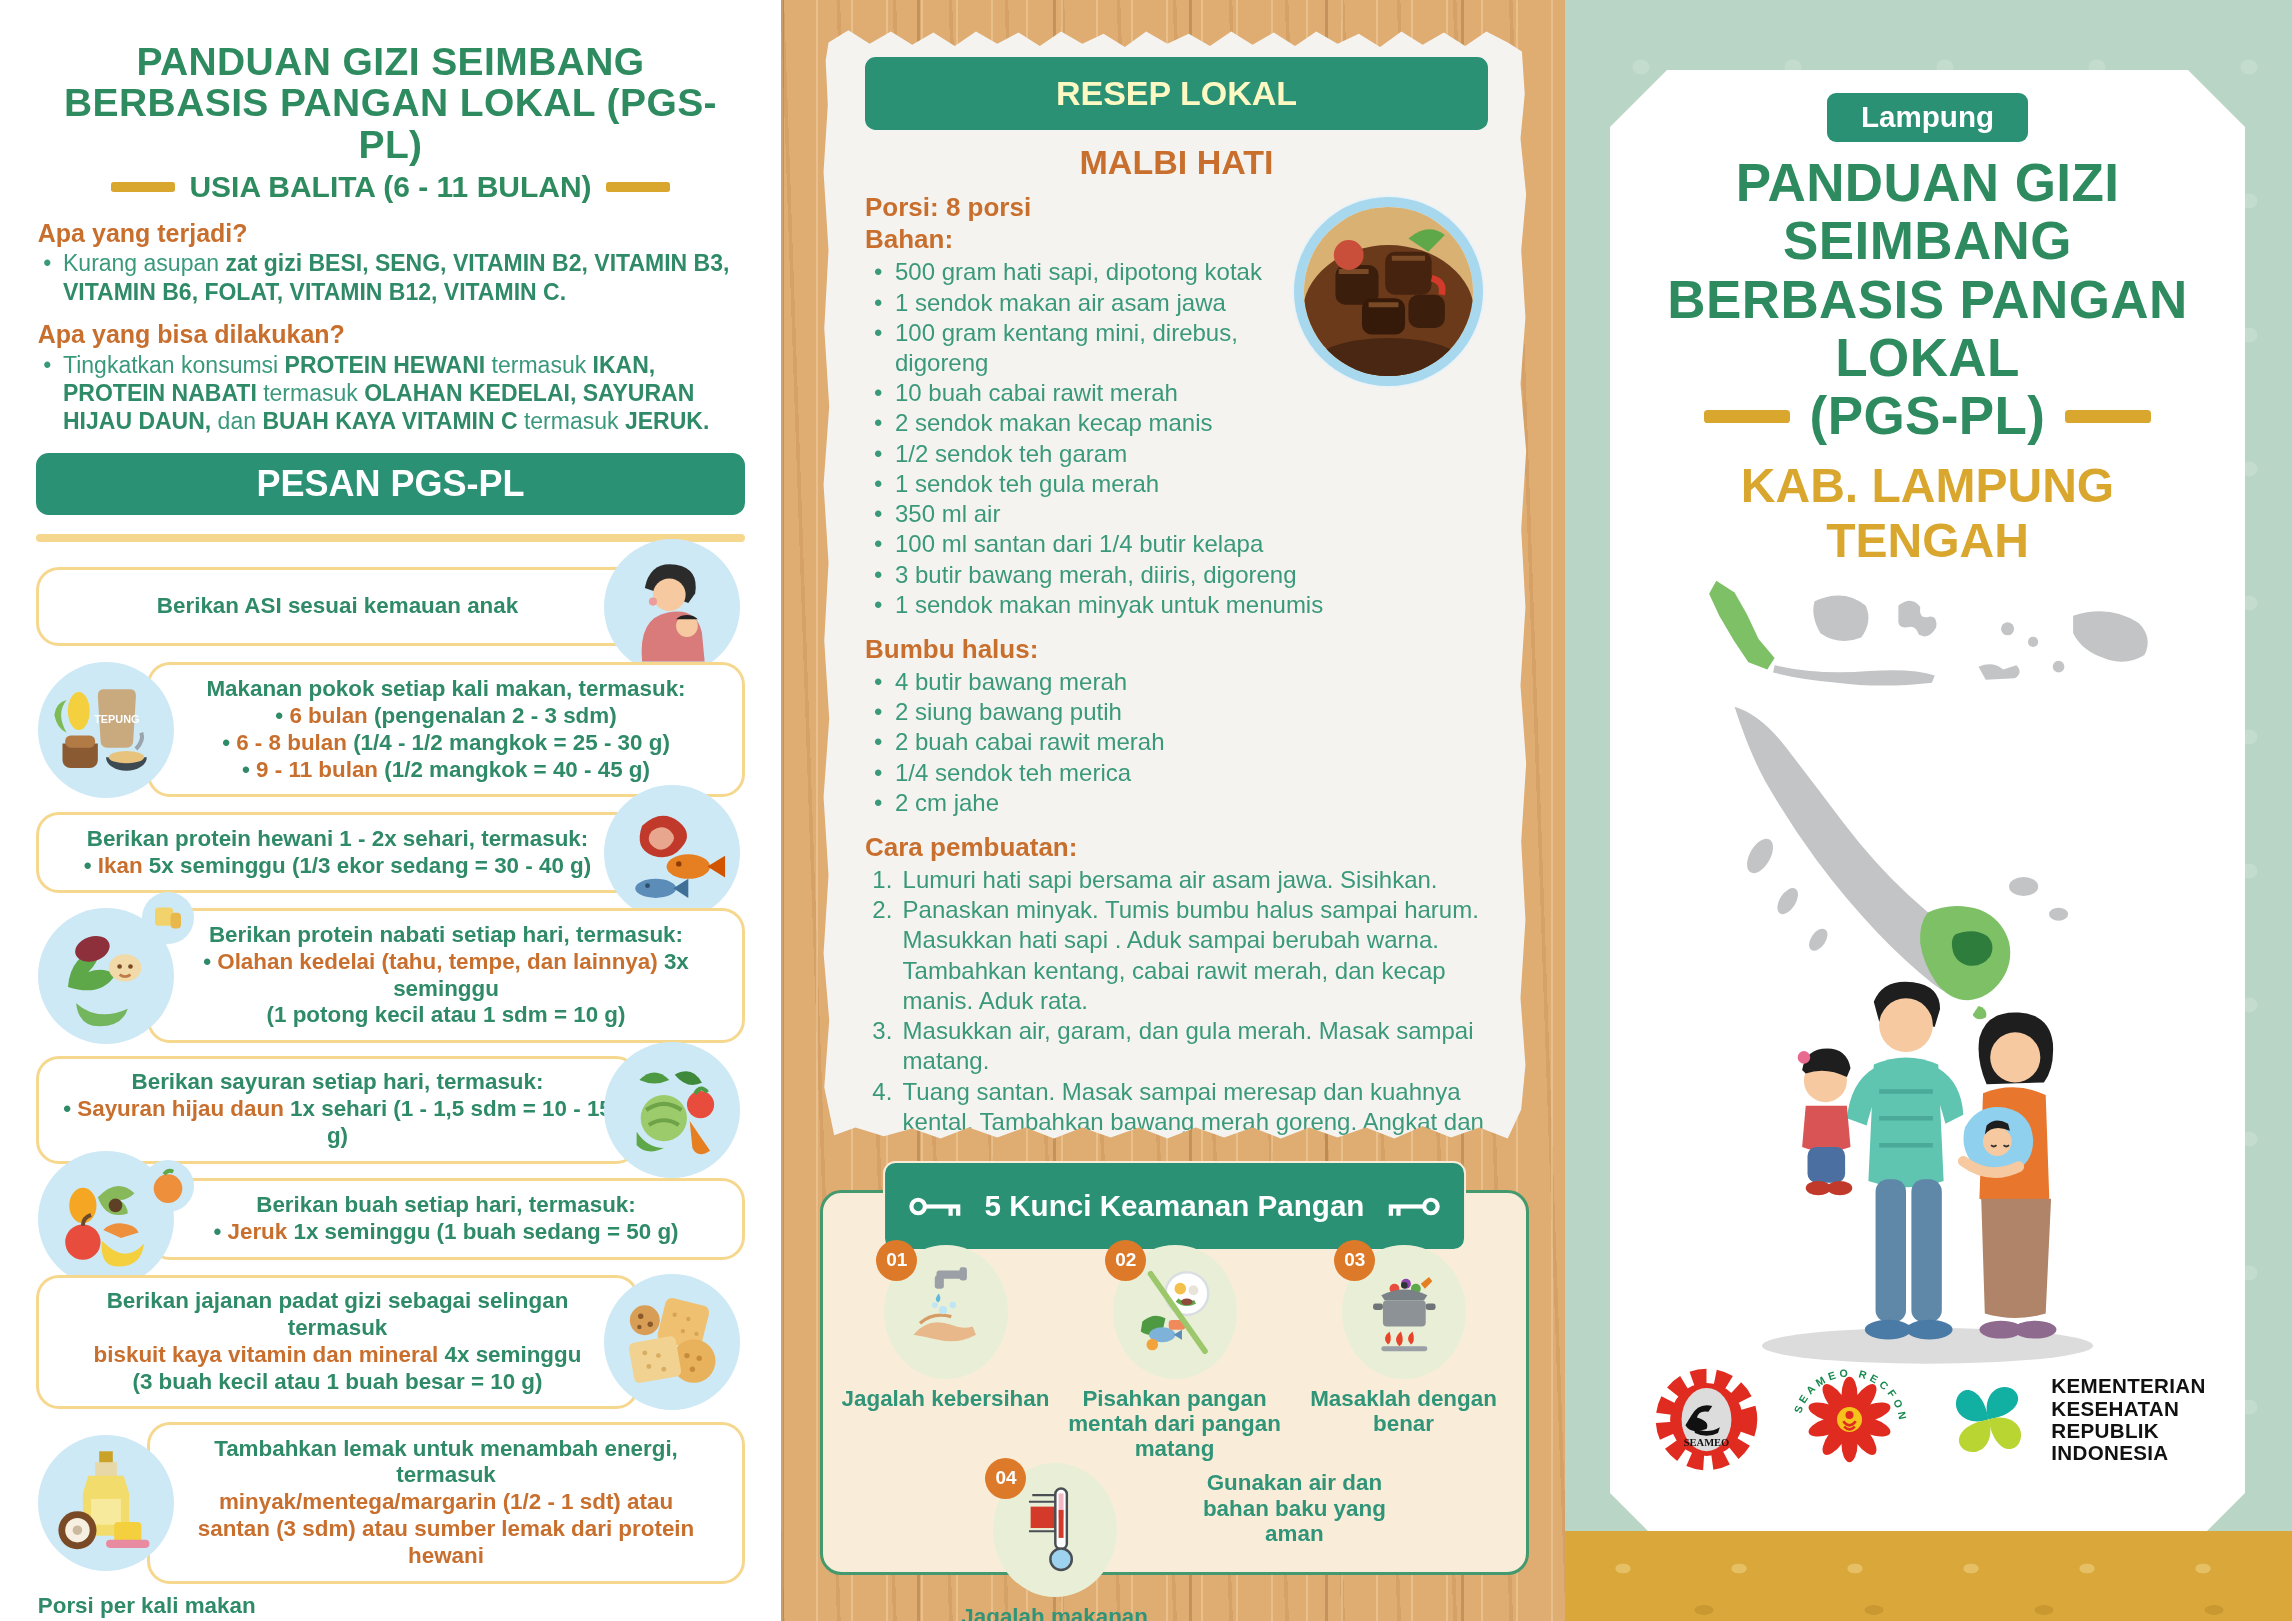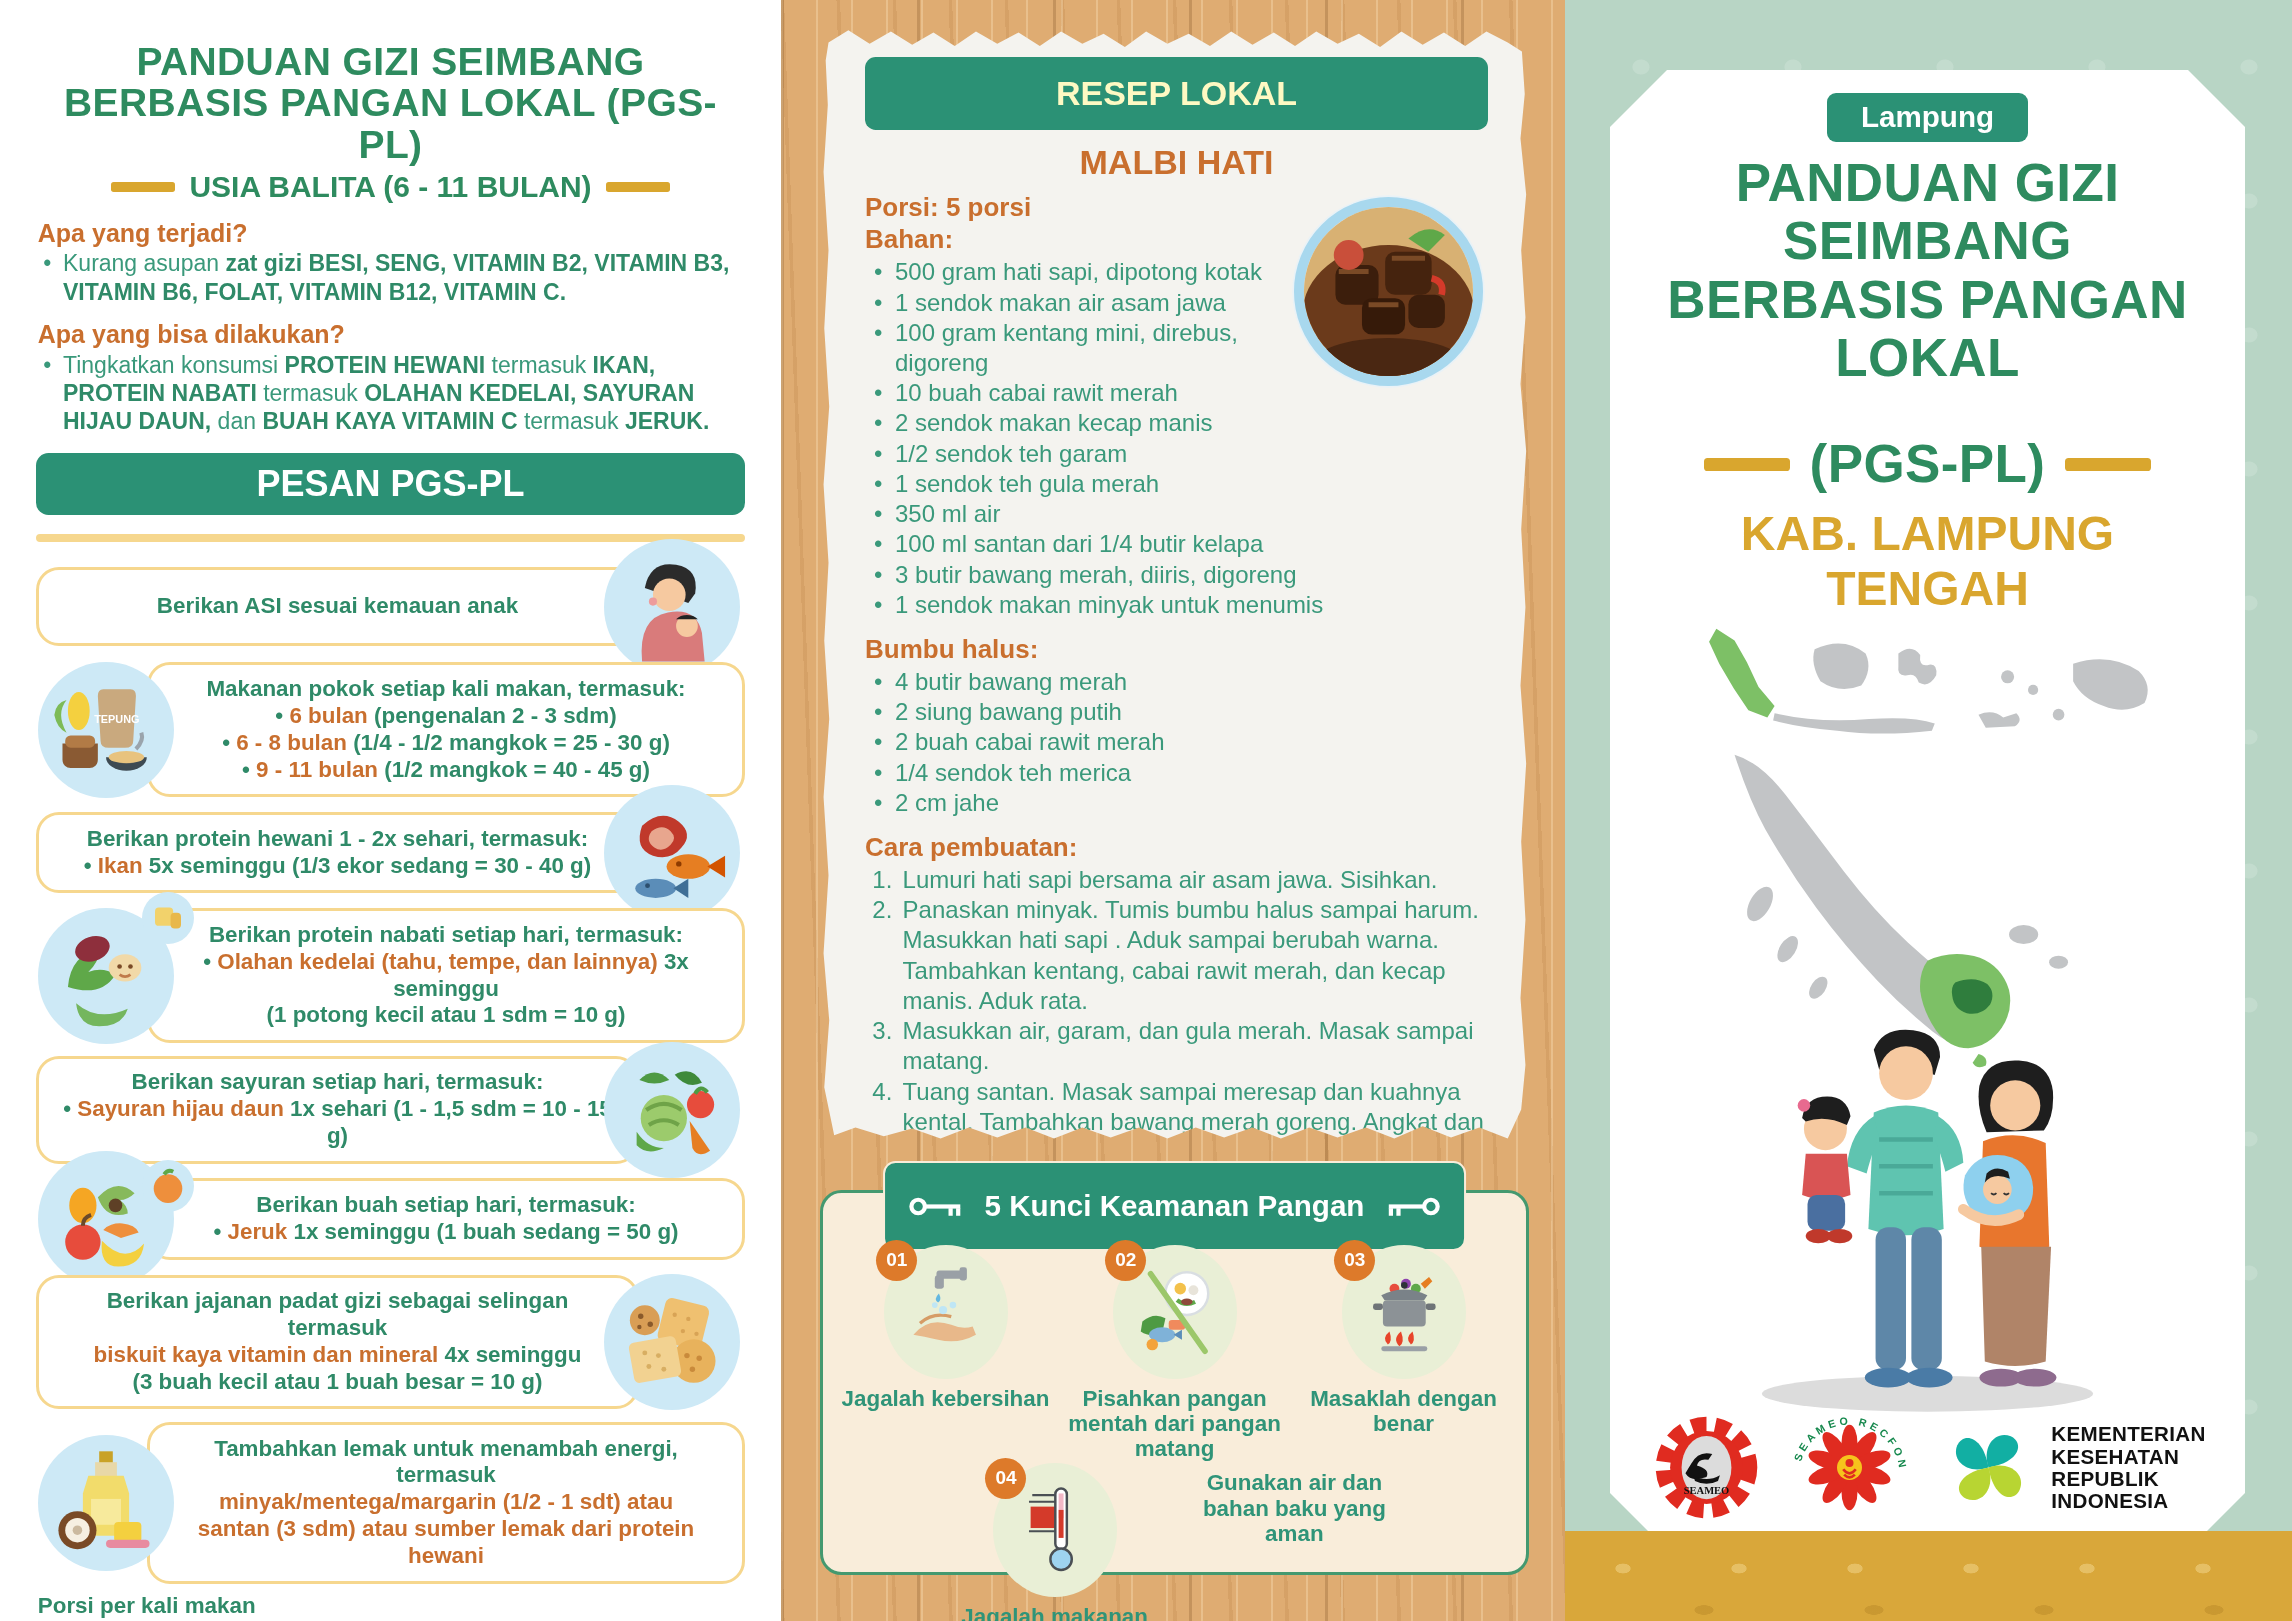--- a/index.html
+++ b/index.html
@@ -88,21 +88,21 @@
       radial-gradient(rgba(98,138,117,0.14) 10.7px, rgba(0,0,0,0) 11.6px);
     background-size:152px 134px,206px 188px;background-position:0 0,76px 63px;}
   .card{position:absolute;left:45px;right:48px;top:70px;bottom:90px;background:#fff;
     clip-path:polygon(0 57px,57px 0,calc(100% - 57px) 0,100% 57px,100% calc(100% - 38px),
       calc(100% - 38px) 100%,38px 100%,0 calc(100% - 38px));
     display:flex;flex-direction:column;align-items:center;padding:21.5px 25px 9px;}
   .badge{background:#2B9175;color:#fff;font-weight:800;font-size:29.6px;border-radius:9px;
          padding:7.2px 34px;margin-top:1.8px;}
   .rt{color:#2E8B5F;font-weight:800;text-align:center;line-height:1.1;font-size:53px;
       letter-spacing:0.4px;}
-  .rt-row{display:flex;align-items:center;gap:3.6px;margin-top:48px;}
+  .rt-row{display:flex;align-items:center;gap:3.6px;}
   .rdash{display:inline-block;width:86px;height:12.5px;background:#D9A62E;border-radius:3.6px;margin:0 16px;}
   .subtitle{color:#D9A62E;font-weight:800;font-size:48px;margin-top:12.5px;text-align:center;}
   .map-wrap{margin-top:3.6px;}
   .family-wrap{margin-top:-66px;}
   .logo-row{display:flex;align-items:center;gap:23px;margin-top:-14.3px;}
   .kemenkes{display:flex;align-items:center;gap:9px;}
   .kk-lines{color:#111;font-weight:800;font-size:20.6px;line-height:1.08;letter-spacing:0.3px;}
   .gold-band{position:absolute;left:0;right:0;bottom:0;height:90px;background:#D9A73A;
     background-image:radial-gradient(rgba(255,236,180,0.35) 7.2px, rgba(0,0,0,0) 8px),
                      radial-gradient(rgba(186,138,40,0.5) 9px, rgba(0,0,0,0) 9.9px);
@@ -367,21 +367,21 @@
               <rect x="58" y="36" width="28" height="26" rx="6" fill="#45230e"></rect>
               <rect x="44" y="64" width="26" height="22" rx="6" fill="#361a09"></rect>
               <rect x="72" y="62" width="22" height="20" rx="6" fill="#3C1E0C"></rect>
               <path d="M30 48 h18 M62 40 h20 M48 68 h18" stroke="#7A4A26" stroke-width="3"></path>
               <circle cx="36" cy="38" r="9" fill="#C94F3A"></circle>
               <path d="M72 28 q12 -10 22 -2 l-10 10z" fill="#5FA849"></path>
               <path d="M86 52 q8 2 6 10" stroke="#D43A2A" stroke-width="4" fill="none"></path>
             </g>
           </svg>
         </div>
-        <div class="mid-label">Porsi: 5 porsi</div>
+        <div class="mid-label">Porsi: 8 porsi</div>
         <div class="mid-label">Bahan:</div>
         <ul class="mid-list">
           <li>500 gram hati sapi, dipotong kotak</li>
           <li>1 sendok makan air asam jawa</li>
           <li>100 gram kentang mini, direbus, digoreng</li>
           <li>10 buah cabai rawit merah</li>
           <li>2 sendok makan kecap manis</li>
           <li>1/2 sendok teh garam</li>
           <li>1 sendok teh gula merah</li>
           <li>350 ml air</li>

